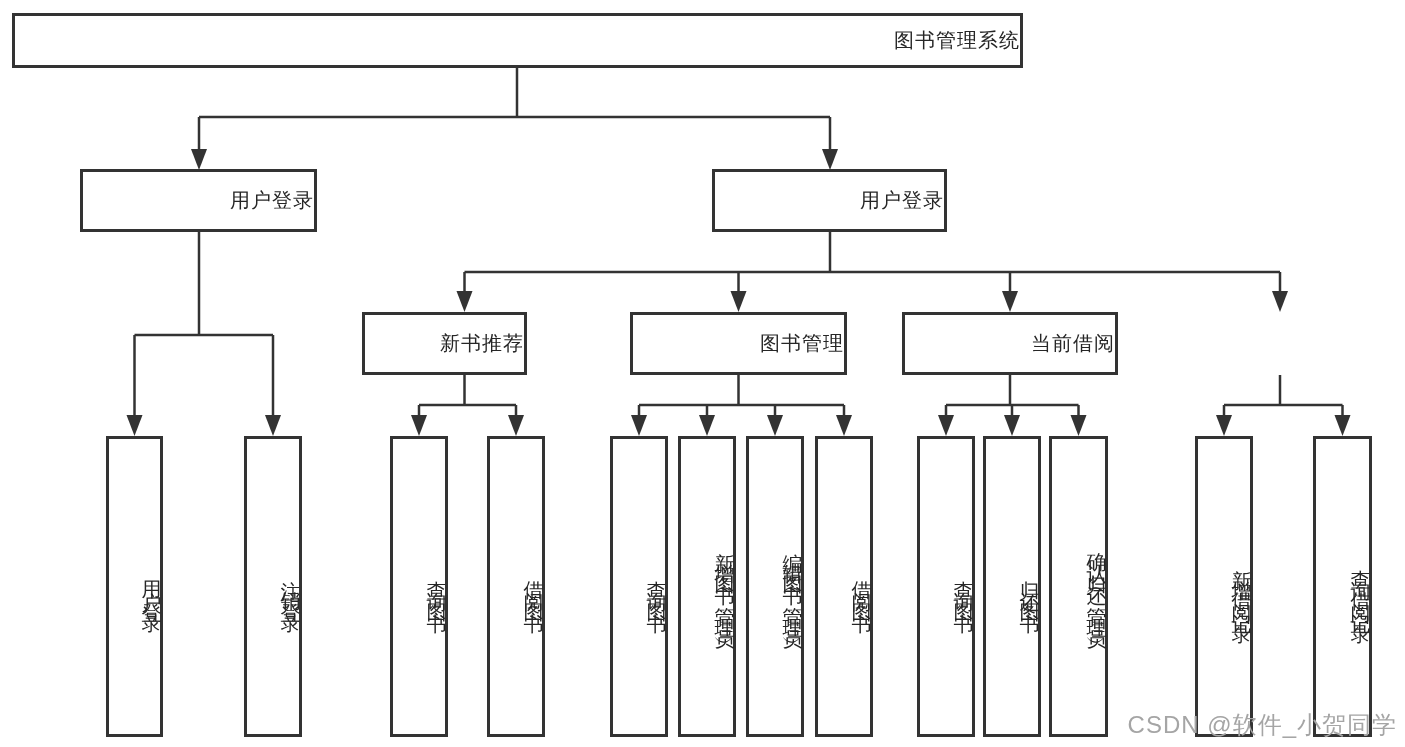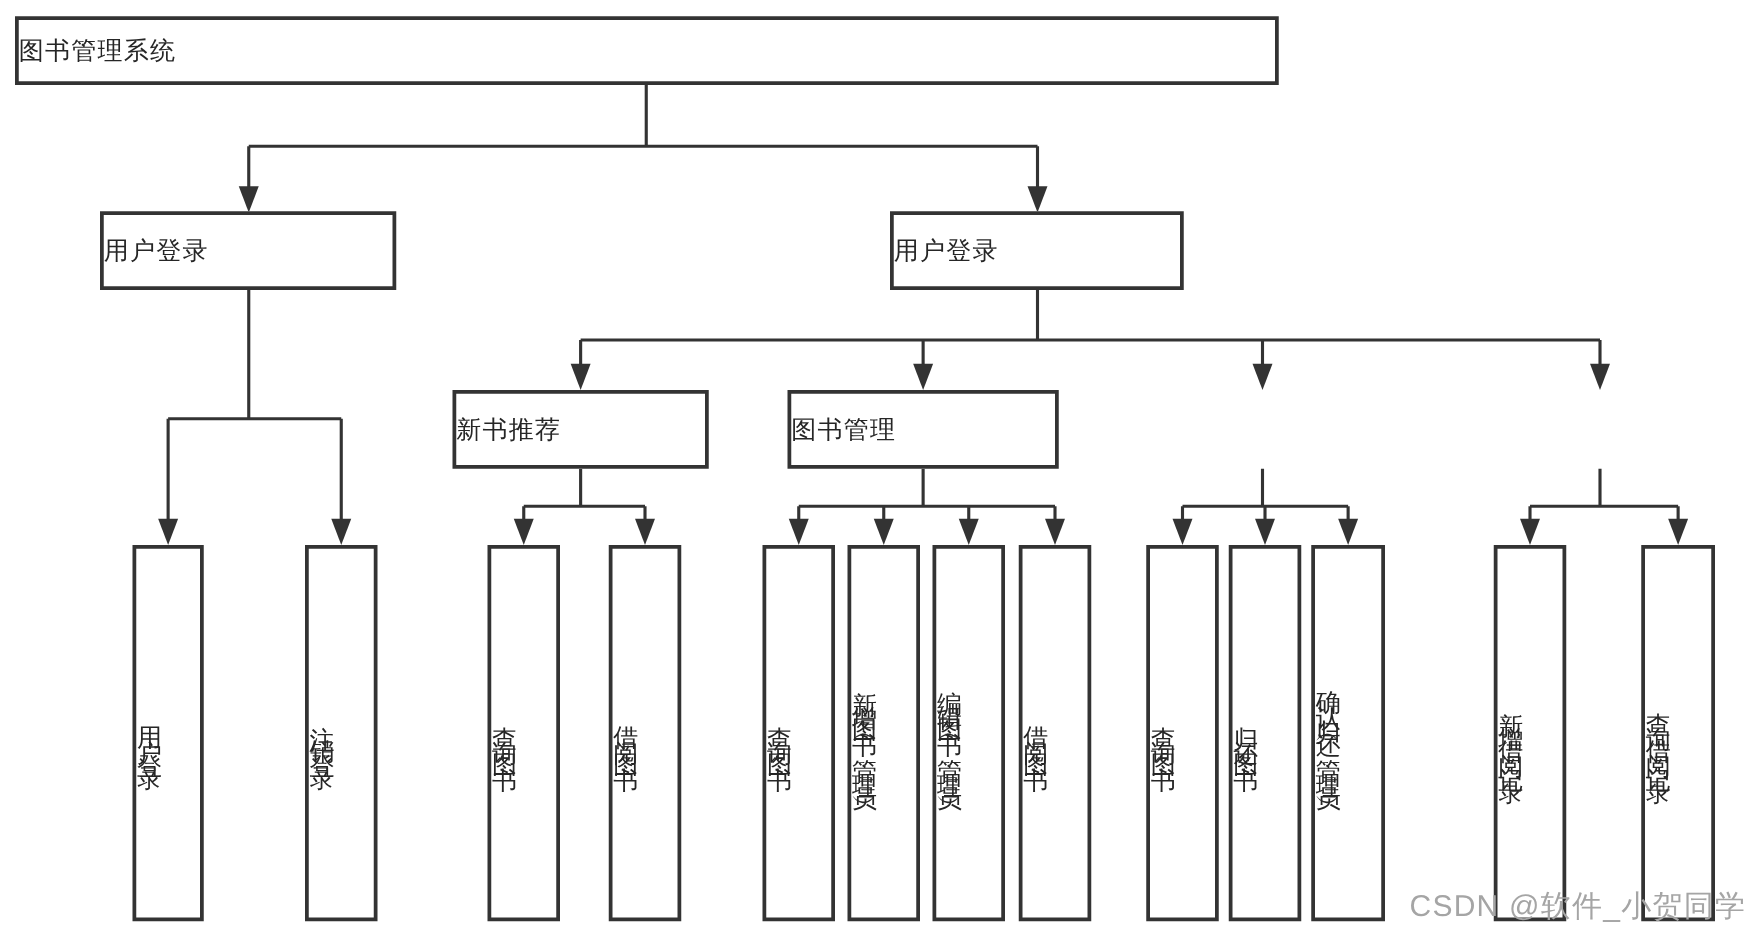--- a/index.html
+++ b/index.html
@@ -21,41 +21,42 @@
     width: 1405px;
     height: 747px;
   }
   .box {
     position: absolute;
     box-sizing: border-box;
     border: 3px solid #333333;
     background: #ffffff;
     display: flex;
     align-items: center;
-    justify-content: flex-start;
+    justify-content: flex-end;
     color: #262626;
+    font-family: Liberation Mono, monospace;
   }
   .hlabel {
     font-size: 20px;
     letter-spacing: 1px;
     white-space: nowrap;
   }
   .leaf .vlabel {
     writing-mode: vertical-lr;
     text-orientation: mixed;
     font-size: 20px;
     letter-spacing: 11px;
     line-height: 1;
     white-space: nowrap;
   }
   
   #n-root          { left:12px;   top:13px;  width:1011px; height:55px; }
   #n-user-login    { left:80px;   top:169px; width:237px;  height:63px; }
   #n-book-mgmt     { left:712px;  top:169px; width:235px;  height:63px; }
-  #n-new-book      { left:362px;  top:312px; width:205px;  height:63px; }
+  #n-new-book      { left:362px;  top:312px; width:165px;  height:63px; }
   #n-book-borrow   { left:630px;  top:312px; width:217px;  height:63px; }
   #n-cur-borrow    { left:902px;  top:312px; width:216px;  height:63px; }
   #n-borrow-rec    { left:1173px; top:312px; width:214px;  height:63px; }
   .leaf            { top:436px; height:301px; }
   #l-ul-login      { left:106px;  width:57px; }
   #l-ul-logout     { left:244px;  width:58px; }
   #l-nb-query      { left:390px;  width:58px; }
   #l-nb-borrow     { left:487px;  width:58px; }
   #l-bb-query      { left:610px;  width:58px; }
   #l-bb-add        { left:678px;  width:58px; }
@@ -158,20 +159,23 @@
   <div class="box" id="n-book-mgmt">
     <span class="hlabel">用户登录</span>
   </div>
 
   <div class="box" id="n-new-book">
     <span class="hlabel">新书推荐</span>
   </div>
   <div class="box" id="n-book-borrow">
     <span class="hlabel">图书管理</span>
   </div>
+  <div class="box" id="n-cur-borrow">
+    <span class="hlabel">当前借阅</span>
+  </div>
 
   <div class="box leaf" id="l-ul-login">
     <span class="vlabel">用户登录</span>
   </div>
   <div class="box leaf" id="l-ul-logout">
     <span class="vlabel">注销登录</span>
   </div>
 
   <div class="box leaf" id="l-nb-query">
     <span class="vlabel">查询图书</span>

